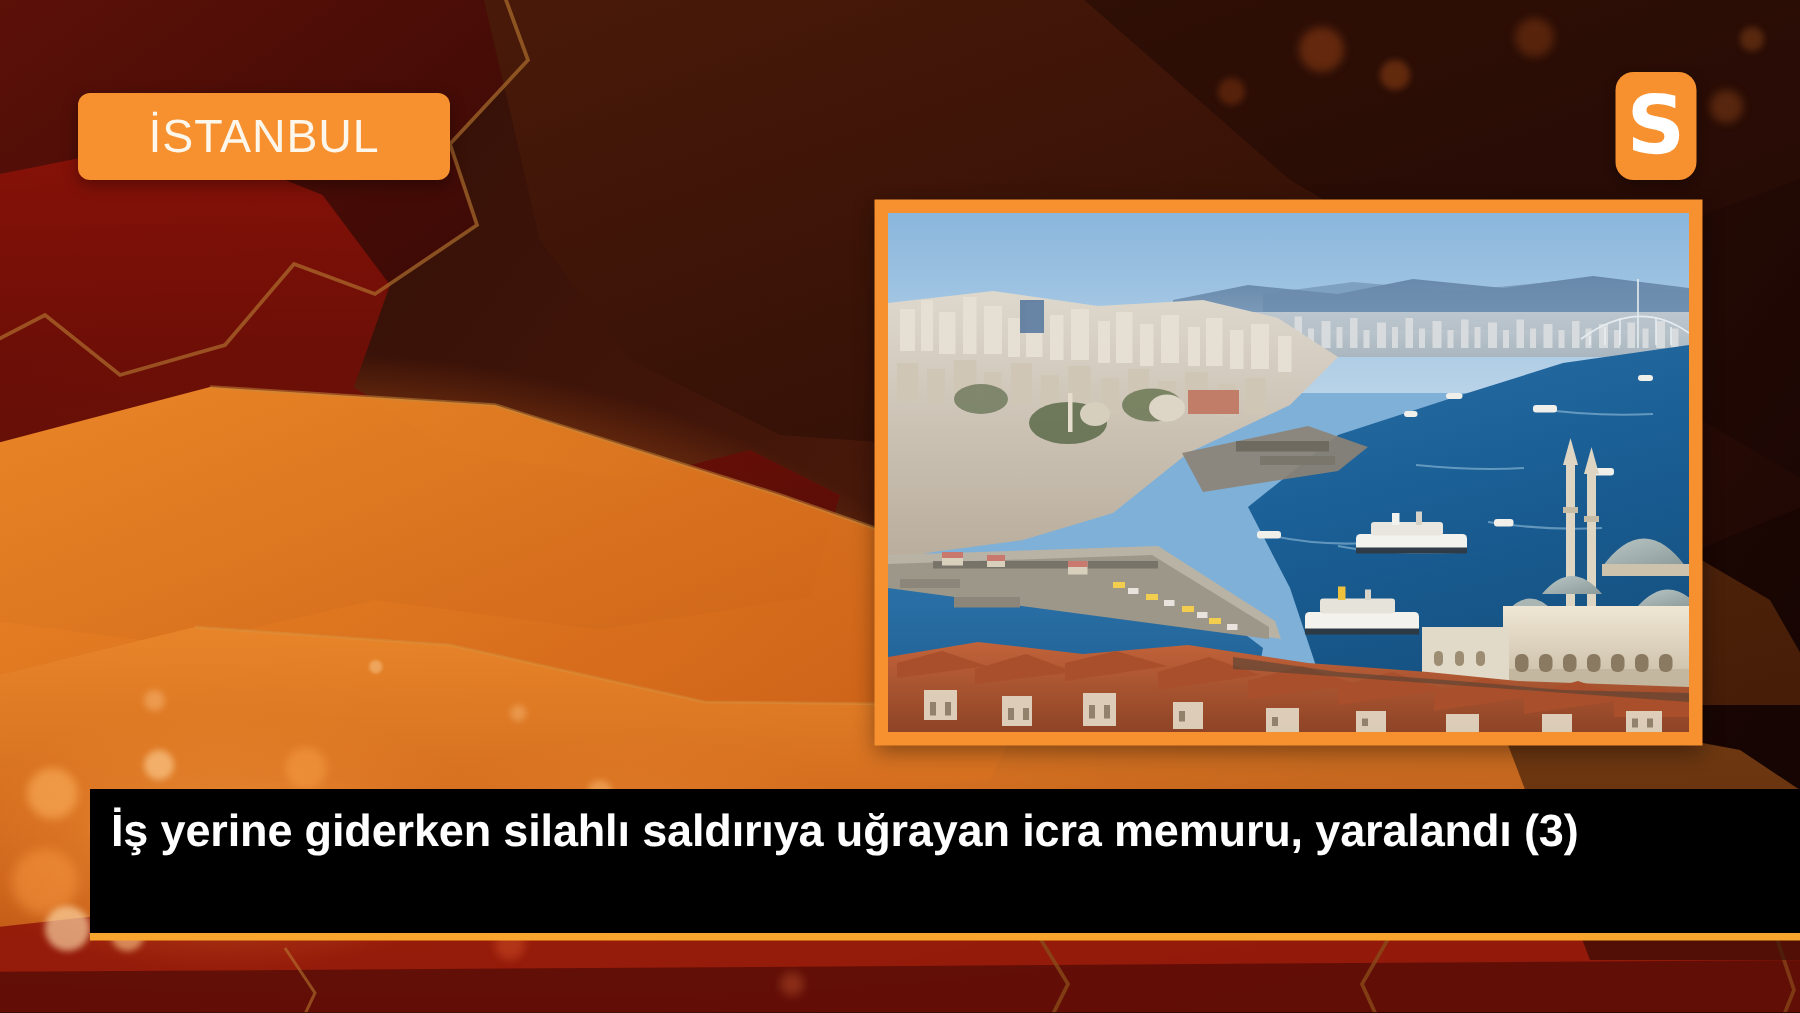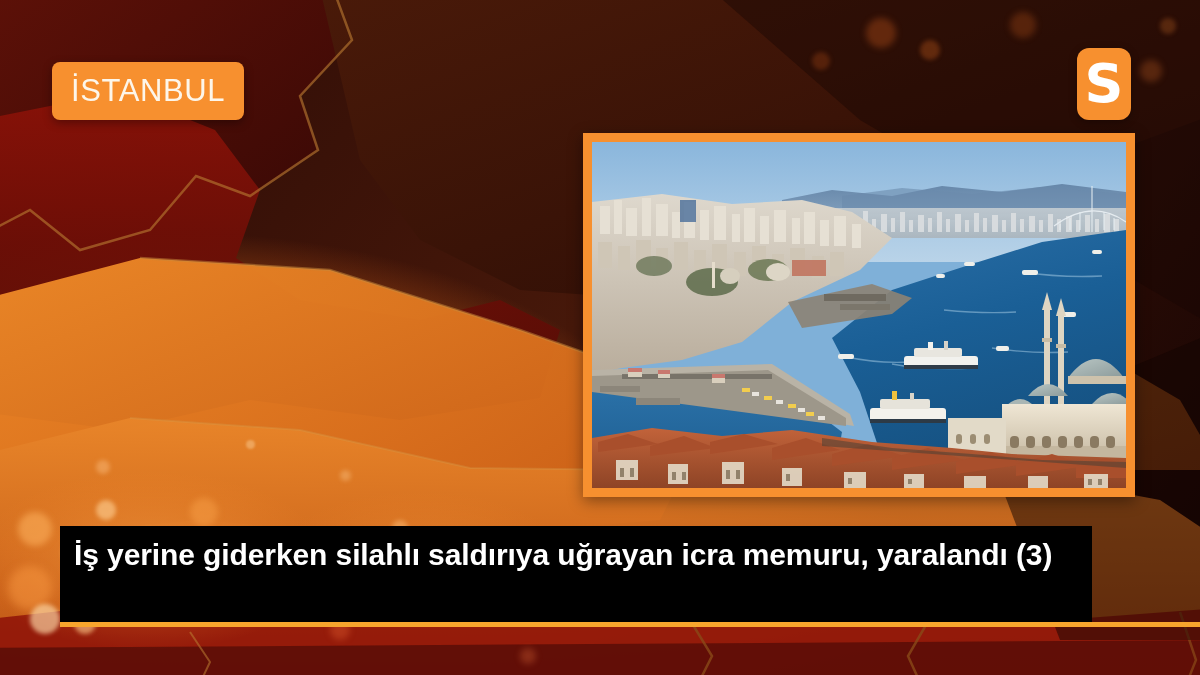--- a/index.html
+++ b/index.html
@@ -22,21 +22,21 @@
       linear-gradient(127deg, #2a0b06 0%, #3a1208 26%, #46180a 48%, #2d0d06 70%, #150403 100%);
   }
   .bg-svg{ position:absolute; inset:0; width:1200px; height:675px; }
 
   
   .bokeh{ position:absolute; border-radius:50%; pointer-events:none; }
 
   
   .city-badge{
     position:absolute; left:52px; top:62px;
-    width:192px; height:58px;
+    width:248px; height:58px;
     background:#f7902f;
     border-radius:8px;
     display:flex; align-items:center; justify-content:center;
     box-shadow:0 3px 10px rgba(0,0,0,.35);
   }
   .city-badge span{
     color:#fdf6ea;
     font-size:31px;
     letter-spacing:.6px;
     font-weight:400;
@@ -72,21 +72,21 @@
     position:relative;
     width:100%; height:100%;
     overflow:hidden;
     background:#7fb0d8;
   }
   .photo-svg{ display:block; width:100%; height:100%; }
 
   
   .headline-box{
     position:absolute; left:60px; top:526px;
-    width:1032px; height:98px;
+    width:1140px; height:98px;
     background:#000;
     padding:10px 14px 6px 14px;
   }
   .headline-box h1{
     color:#fff;
     font-size:30px;
     line-height:1.27;
     font-weight:bold;
     letter-spacing:-.1px;
   }

